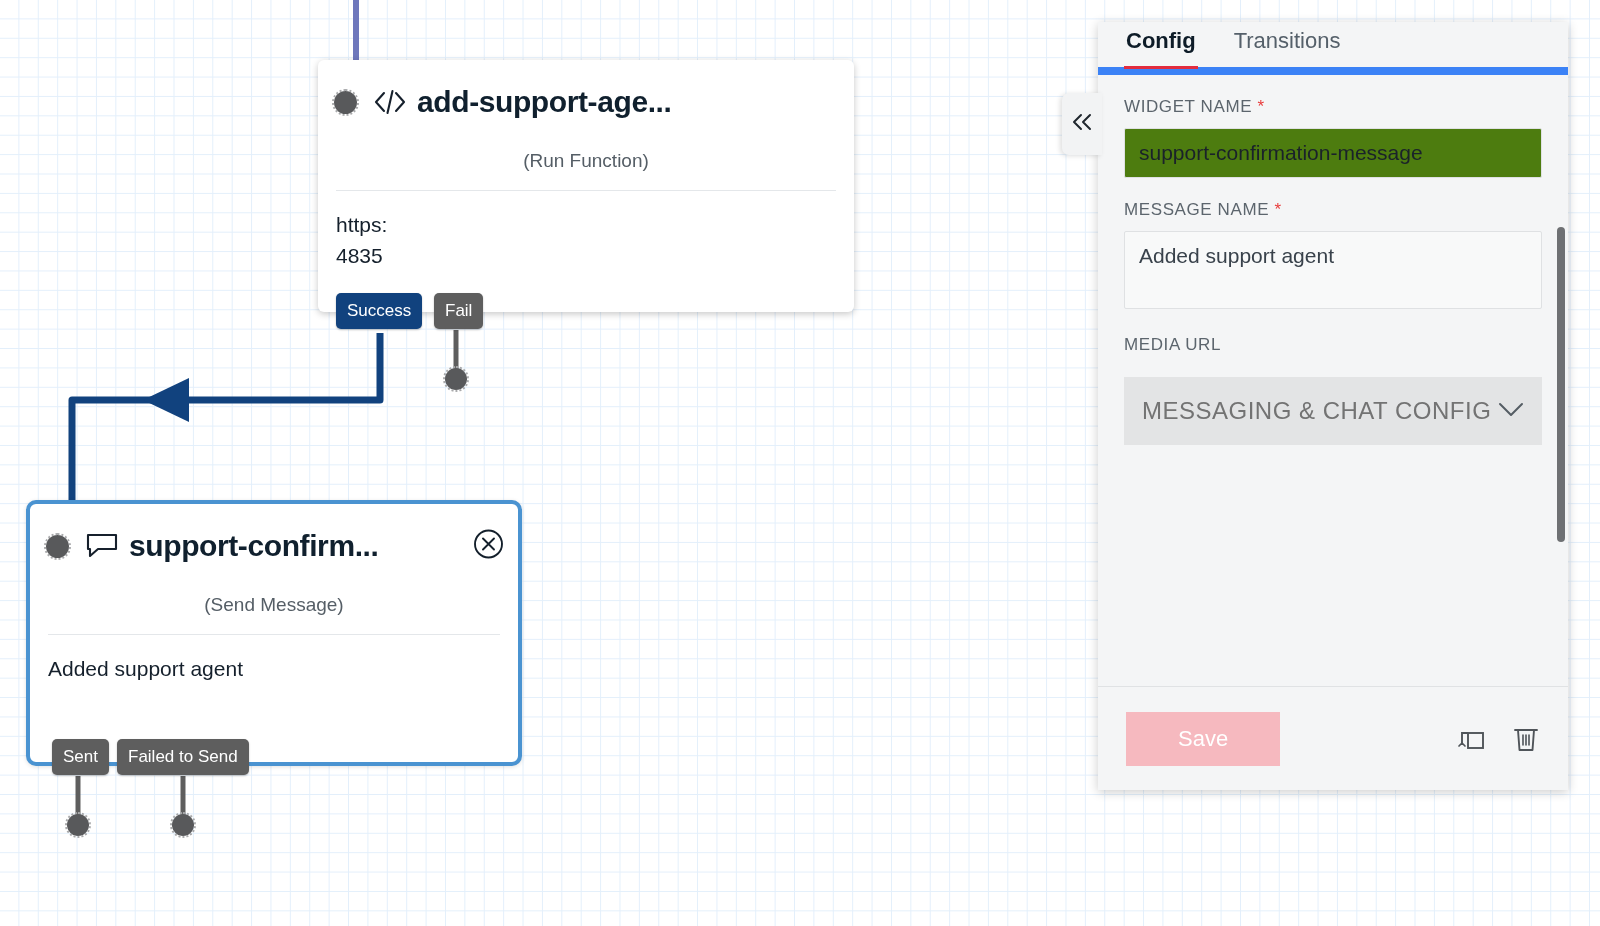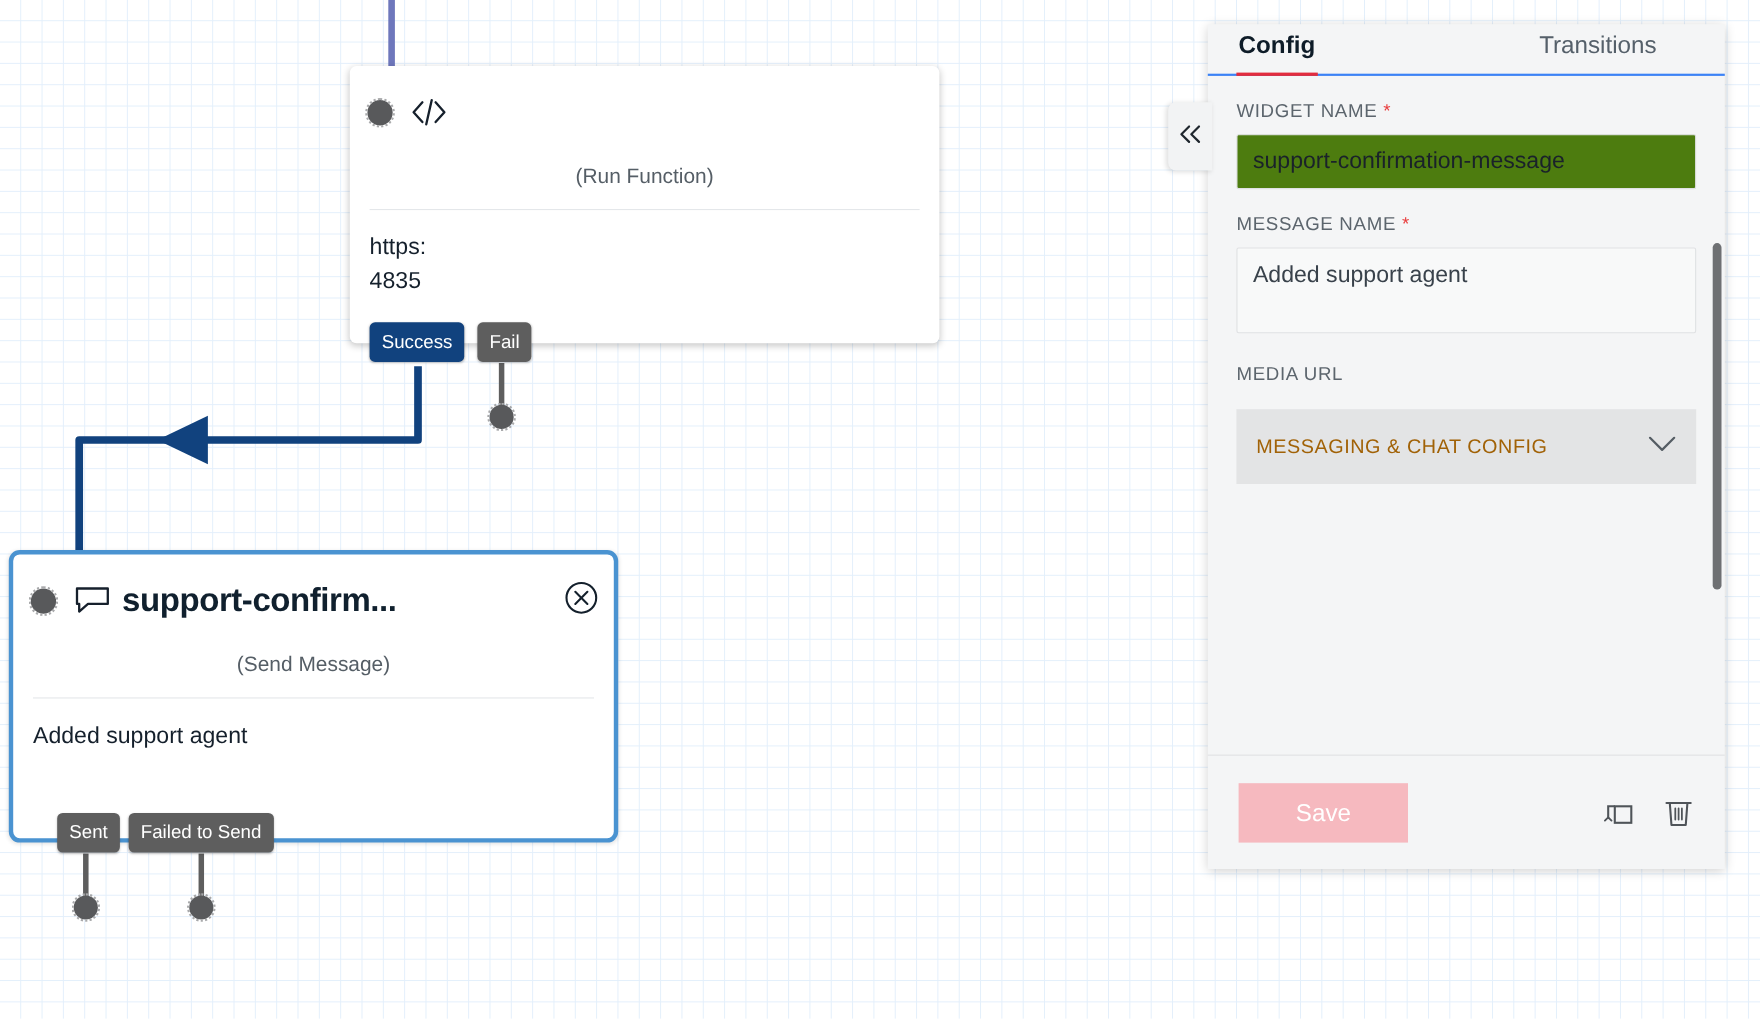--- a/index.html
+++ b/index.html
@@ -178,23 +178,22 @@
     font-weight: bold;
     display: flex;
     align-items: center;
     justify-content: center;
     cursor: pointer;
   }
 
   .tabs {
     display: flex;
     padding: 0 26px;
-    border-bottom: 2px solid #3b82f6;
+    border-bottom: 8px solid #3b82f6;
     flex: 0 0 auto;
-    justify-content: space-between;
   }
   .tab {
     font-size: 22px;
     padding: 6px 2px 13px 2px;
     margin-right: 34px;
     color: #55606a;
     cursor: pointer;
     position: relative;
   }
   .tab.active {
@@ -257,22 +256,22 @@
     background: #e3e4e5;
     height: 68px;
     display: flex;
     align-items: center;
     justify-content: space-between;
     padding: 0 18px;
     cursor: pointer;
     margin-top: 10px;
   }
   .accordion-label {
-    font-size: 18px;
-    color: #a16207;
+    font-size: 24px;
+    color: #737373;
     letter-spacing: 0.5px;
   }
 
   .vscroll-track {
     position: absolute;
     right: 3px; top: 14px;
     width: 8px; height: 400px;
   }
   .vscroll-thumb {
     position: absolute;
@@ -344,34 +343,35 @@
   <div class="node plain" style="left:318px; top:60px; width:536px; height:252px;">
     <div class="node-head" style="height:84px;">
       <span class="node-dot"></span>
       <span class="node-type-icon">
         <svg width="34" height="26" viewBox="0 0 34 26">
           <path d="M11 4 L3 13 L11 22" fill="none" stroke="#16202c" stroke-width="2.1" stroke-linecap="round" stroke-linejoin="round"></path>
           <path d="M23 4 L31 13 L23 22" fill="none" stroke="#16202c" stroke-width="2.1" stroke-linecap="round" stroke-linejoin="round"></path>
           <path d="M19.5 2 L14.5 24" fill="none" stroke="#16202c" stroke-width="2.1" stroke-linecap="round"></path>
         </svg>
       </span>
+      <span class="node-title">add-support-age...</span>
     </div>
     <div class="node-subtitle">(Run Function)</div>
     <div class="node-divider"></div>
     <div class="node-body">
       <div>https:</div>
       <div>4835</div>
     </div>
   </div>
 
   <div class="chip blue" style="left:336px; top:293px;">Success</div>
   <div class="chip gray" style="left:434px; top:293px;">Fail</div>
   <div class="endpoint" style="left:443px; top:366px;"></div>
 
-  <div class="node selected" style="left:8px; top:500px; width:554px; height:266px;">
+  <div class="node selected" style="left:26px; top:500px; width:496px; height:266px;">
     <div class="node-head" style="height:84px;">
       <span class="node-dot"></span>
       <span class="node-type-icon">
         <svg width="34" height="28" viewBox="0 0 34 28">
           <path d="M3 3 H31 V17 H13 L5 24 V17 H3 Z" fill="none" stroke="#16202c" stroke-width="2.1" stroke-linejoin="round"></path>
         </svg>
       </span>
       <span class="node-title">support-confirm...</span>
       <span class="node-close">
         <svg width="31" height="31" viewBox="0 0 31 31">

